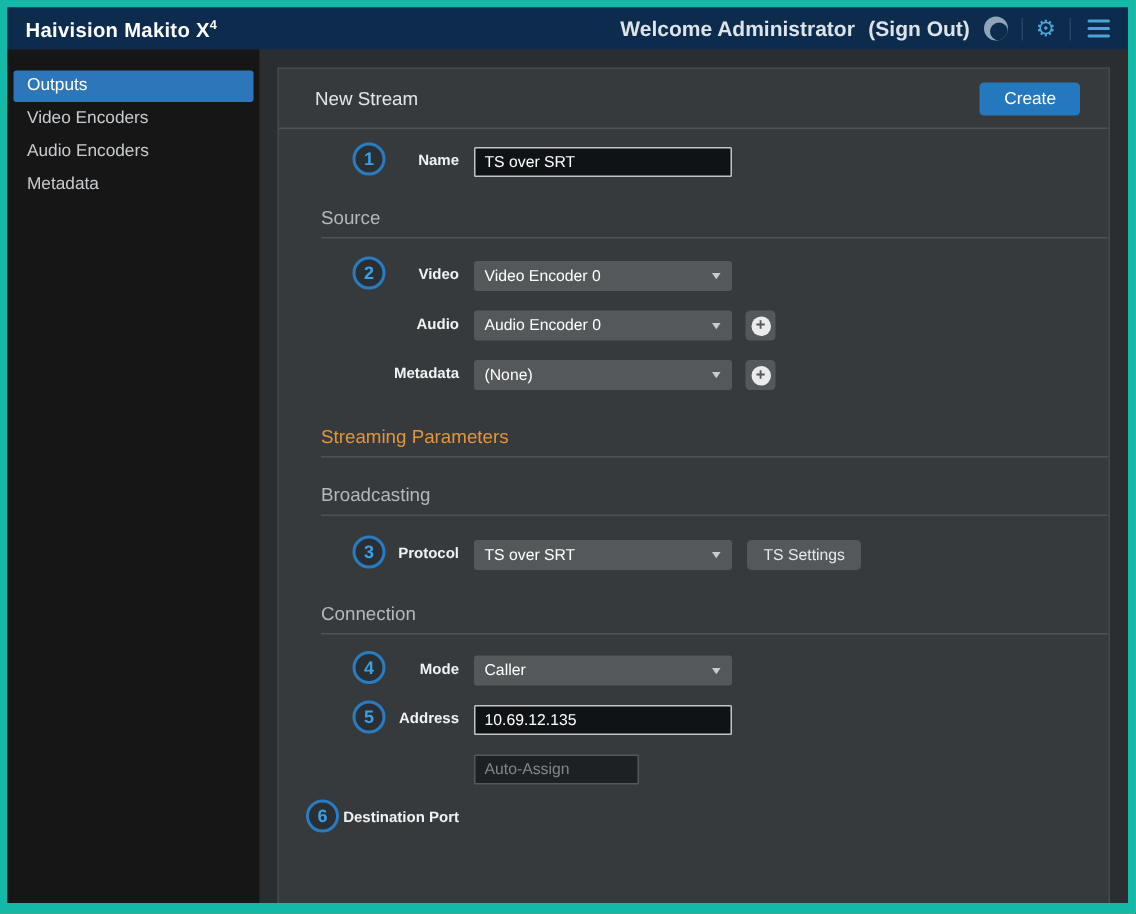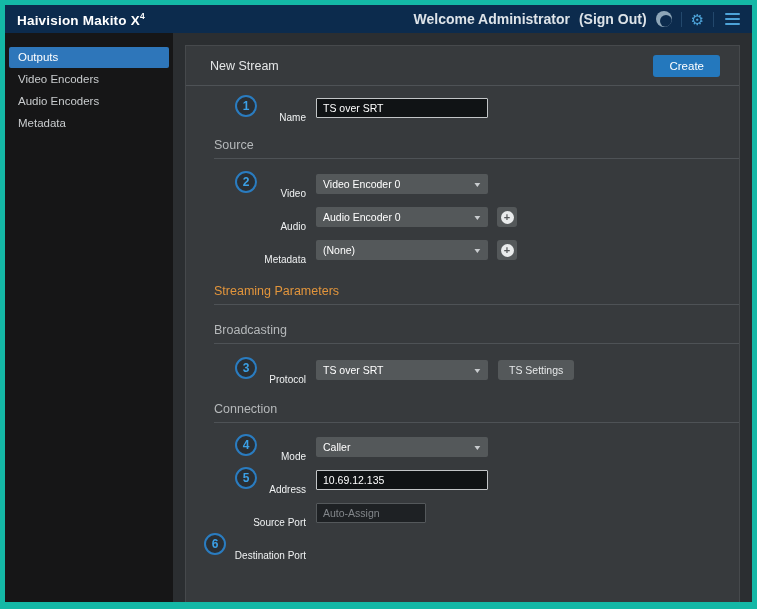--- a/index.html
+++ b/index.html
@@ -45,21 +45,21 @@
   .h-broadcast { margin-top:18px; }
   .h-connection { margin-top:22px; }
 
   .row { position:relative; display:flex; align-items:center; height:20px; padding-left:130px; }
   .r-name { margin-top:12px; }
   .r-video { margin-top:15px; }
   .r-audio, .r-metadata, .r-address, .r-srcport, .r-dstport { margin-top:13px; }
   .r-protocol { margin-top:16px; }
   .r-mode { margin-top:14px; }
 
-  .flabel { position:absolute; left:0; top:10px; width:120px; height:20px; line-height:20px; text-align:right; color:#f0f2f3; font-size:10px; font-weight:normal; white-space:nowrap; }
+  .flabel { position:absolute; left:0; top:0; width:120px; height:20px; line-height:20px; text-align:right; color:#f0f2f3; font-size:10px; font-weight:bold; white-space:nowrap; }
   .badge { position:absolute; left:49px; top:-3px; width:22px; height:22px; border-radius:50%; border:2px solid #2a7cc0; background:rgba(12,22,32,.30); color:#3ba0e6; font-size:12px; font-weight:bold; display:flex; align-items:center; justify-content:center; }
   .badge.b6 { left:18px; }
 
   .select { width:172px; height:20px; background:#54585a; border-radius:2px; color:#ffffff; font-size:10.5px; display:flex; align-items:center; padding:0 7px; cursor:pointer; }
   .select .chev { margin-left:auto; font-size:7px; color:#c9cccf; transform:scaleX(1.4); }
 
   .text-input { width:172px; height:20px; background:#101315; border:1px solid #c2c5c7; color:#ffffff; font-size:10.5px; padding:0 6px; font-family:inherit; border-radius:1px; }
   .text-input.small { width:110px; }
   .text-input.dim { background:#1e2124; border-color:#54585b; color:#8c9092; }
   .text-input.dim::placeholder { color:#82868a; opacity:1; }
@@ -176,21 +176,20 @@
             </div>
           </div>
 
           <div class="row r-address">
             <span class="badge">5</span>
             <span class="flabel">Address</span>
             <input class="text-input" type="text" value="10.69.12.135" style="">
           </div>
 
           <div class="row r-srcport">
-            <span class="flabel">Source Port</span>
             <input class="text-input small dim" type="text" placeholder="Auto-Assign" style="">
           </div>
 
           <div class="row r-dstport">
             <span class="badge b6">6</span>
             <span class="flabel">Destination Port</span>
           </div>
 
         </div>
       </main>

